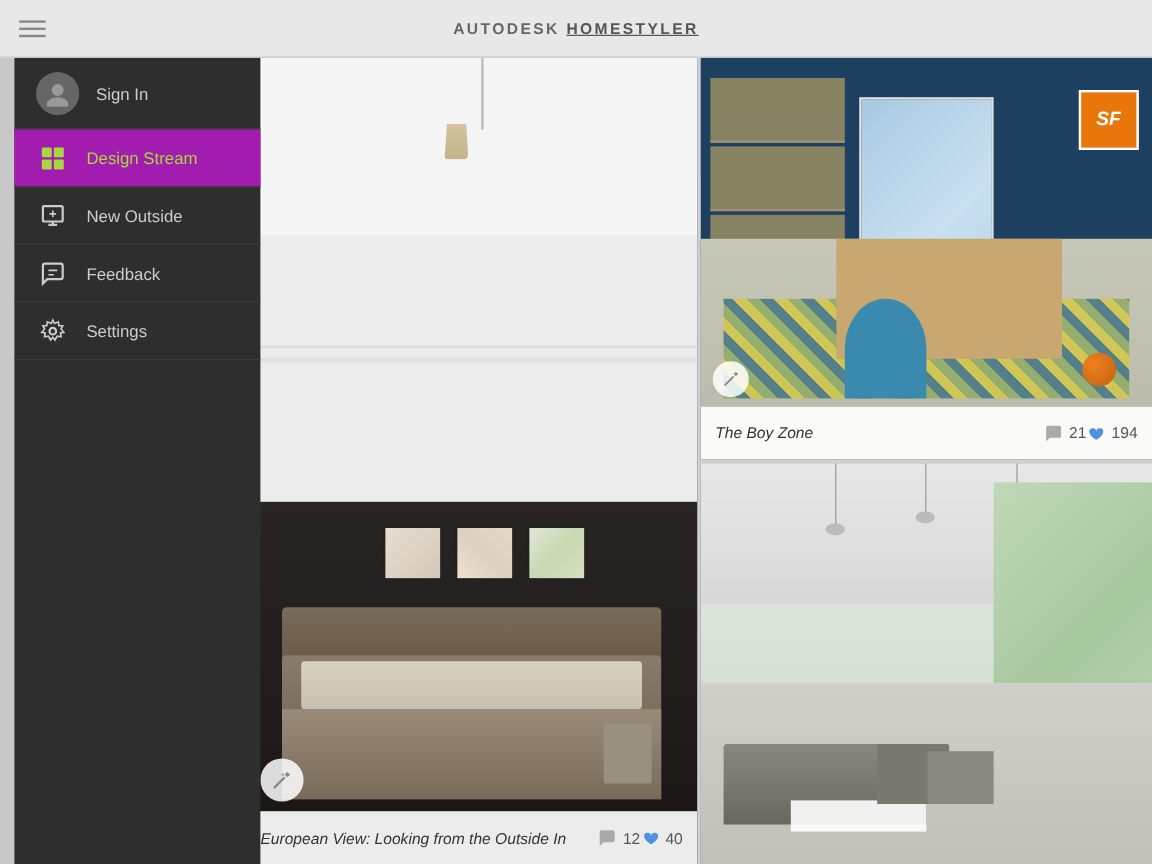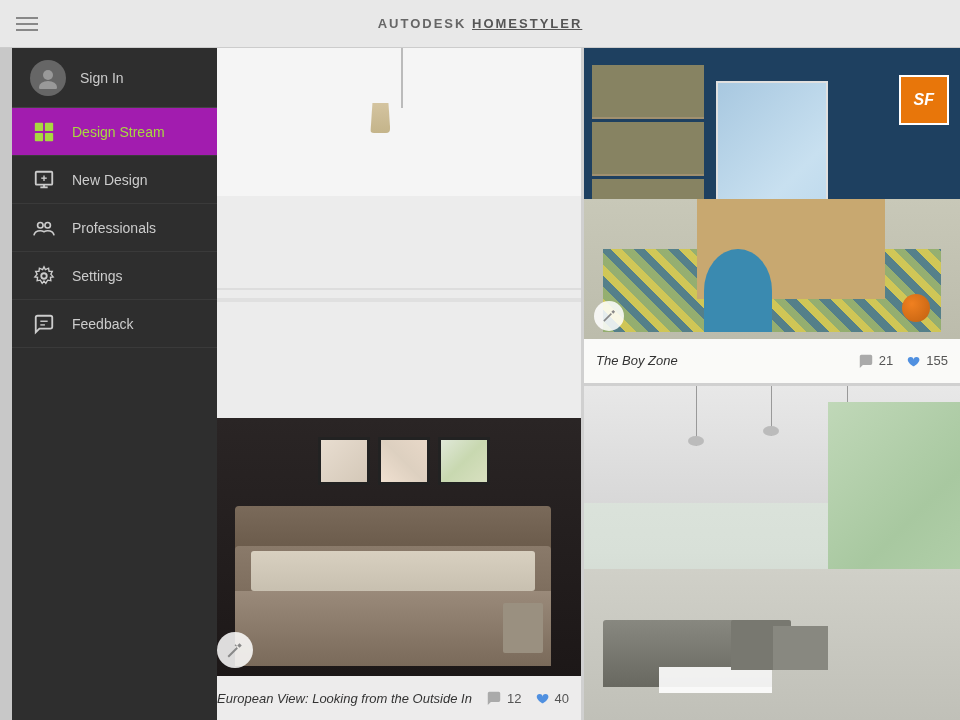--- a/index.html
+++ b/index.html
@@ -429,21 +429,20 @@
     .caption-text {
       flex: 1;
       font-size: 13px;
       color: #333;
       font-weight: 400;
       font-style: italic;
     }
     .caption-stats {
       display: flex;
       align-items: center;
-      gap: 12px;
     }
     .stat-item {
       display: flex;
       align-items: center;
       gap: 5px;
       font-size: 13px;
       color: #555;
     }
 
     .render-icon {
@@ -518,54 +517,44 @@
   <div class="sidebar-item">
     <div class="icon-box">
       <svg class="svg-icon" viewBox="0 0 24 24">
         <rect x="3" y="3" width="18" height="14" rx="1" fill="none" stroke="#ccc" stroke-width="2"></rect>
         <line x1="8" y1="20" x2="16" y2="20" stroke="#ccc" stroke-width="2"></line>
         <line x1="12" y1="17" x2="12" y2="20" stroke="#ccc" stroke-width="2"></line>
         <line x1="9" y1="10" x2="15" y2="10" stroke="#ccc" stroke-width="1.5"></line>
         <line x1="12" y1="7" x2="12" y2="13" stroke="#ccc" stroke-width="1.5"></line>
       </svg>
     </div>
-    <span>New Design</span>
-  </div>
-
-
-  <div class="sidebar-item">
-    <div class="icon-box">
-      <svg class="svg-icon" viewBox="0 0 24 24">
-        <circle cx="8" cy="9" r="3" fill="none" stroke="#ccc" stroke-width="1.8"></circle>
-        <circle cx="16" cy="9" r="3" fill="none" stroke="#ccc" stroke-width="1.8"></circle>
-        <path d="M1 20 Q2 15 8 15 Q10 15 12 16 Q14 15 16 15 Q22 15 23 20" fill="none" stroke="#ccc" stroke-width="1.8"></path>
-      </svg>
-    </div>
-    <span>Professionals</span>
-  </div>
-
-  <div class="sidebar-item">
-    <div class="icon-box">
-      <svg class="svg-icon" viewBox="0 0 24 24">
-        <circle cx="12" cy="12" r="3" fill="none" stroke="#ccc" stroke-width="2"></circle>
-        <path d="M12 2 L13.5 5 L17 3.5 L17.5 7 L21 7 L19.5 10 L22 13 L19 13.5 L19.5 17 L16 16.5 L14 20 L12 17.5 L10 20 L8 16.5 L4.5 17 L5 13.5 L2 13 L4.5 10 L3 7 L6.5 7 L7 3.5 L10.5 5 Z" fill="none" stroke="#ccc" stroke-width="1.5"></path>
-      </svg>
-    </div>
-    <span>Settings</span>
-  </div>
+    <span>New Outside</span>
+  </div>
+
+
 
   <div class="sidebar-item">
     <div class="icon-box">
       <svg class="svg-icon" viewBox="0 0 24 24">
         <path d="M21 15a2 2 0 01-2 2H7l-4 4V5a2 2 0 012-2h14a2 2 0 012 2z" fill="none" stroke="#ccc" stroke-width="2"></path>
         <line x1="8" y1="9" x2="16" y2="9" stroke="#ccc" stroke-width="1.5"></line>
         <line x1="8" y1="13" x2="13" y2="13" stroke="#ccc" stroke-width="1.5"></line>
       </svg>
     </div>
     <span>Feedback</span>
+  </div>
+
+  <div class="sidebar-item">
+    <div class="icon-box">
+      <svg class="svg-icon" viewBox="0 0 24 24">
+        <circle cx="12" cy="12" r="3" fill="none" stroke="#ccc" stroke-width="2"></circle>
+        <path d="M12 2 L13.5 5 L17 3.5 L17.5 7 L21 7 L19.5 10 L22 13 L19 13.5 L19.5 17 L16 16.5 L14 20 L12 17.5 L10 20 L8 16.5 L4.5 17 L5 13.5 L2 13 L4.5 10 L3 7 L6.5 7 L7 3.5 L10.5 5 Z" fill="none" stroke="#ccc" stroke-width="1.5"></path>
+      </svg>
+    </div>
+    <span>Settings</span>
   </div>
 </div>
 
 <div id="main">
 
   <div id="panel-main">
     <div class="bedroom-scene">
 
       <div class="floor"></div>
 
@@ -654,21 +643,21 @@
         <div class="stat-item">
           <svg width="16" height="14" viewBox="0 0 20 18">
             <path d="M18 12a2 2 0 01-2 2H6l-4 4V3a2 2 0 012-2h12a2 2 0 012 2z" fill="#aaa"></path>
           </svg>
           <span>21</span>
         </div>
         <div class="stat-item">
           <svg width="16" height="14" viewBox="0 0 24 24">
             <path d="M12 21s-9-5.5-9-11a5 5 0 0110 0 5 5 0 0110 0c0 5.5-9 11-9 11z" fill="#5090e0"></path>
           </svg>
-          <span>155</span>
+          <span>194</span>
         </div>
       </div>
     </div>
   </div>
 
   <div id="panel-bottom-right">
     <div class="modern-scene">
       <div class="modern-ceiling"></div>
 
       <div class="modern-pendants">

